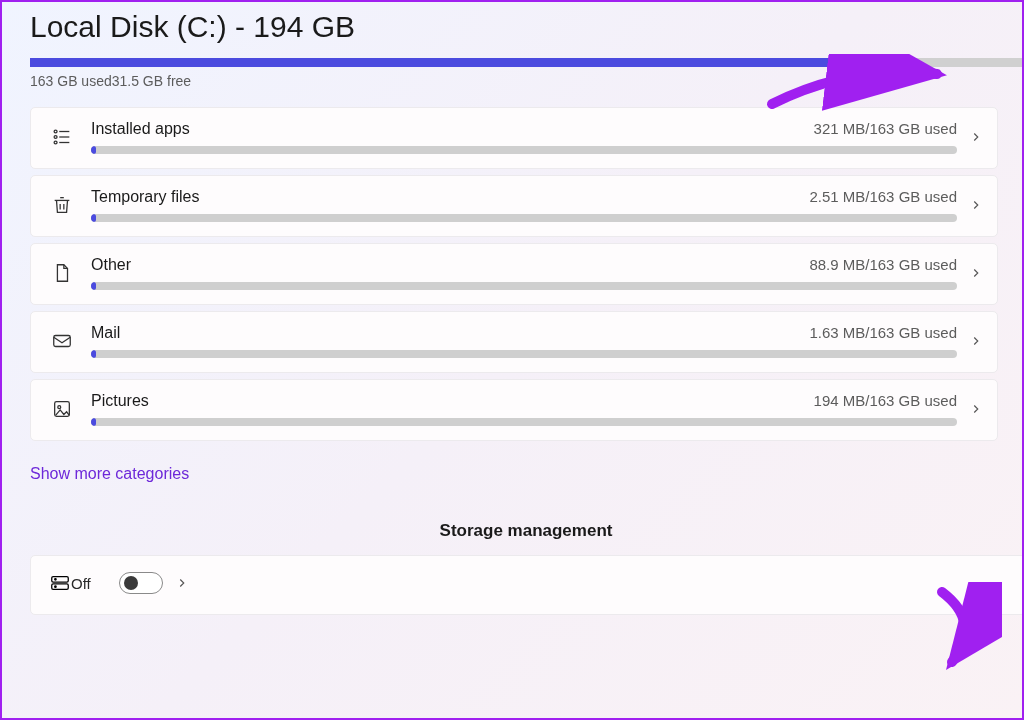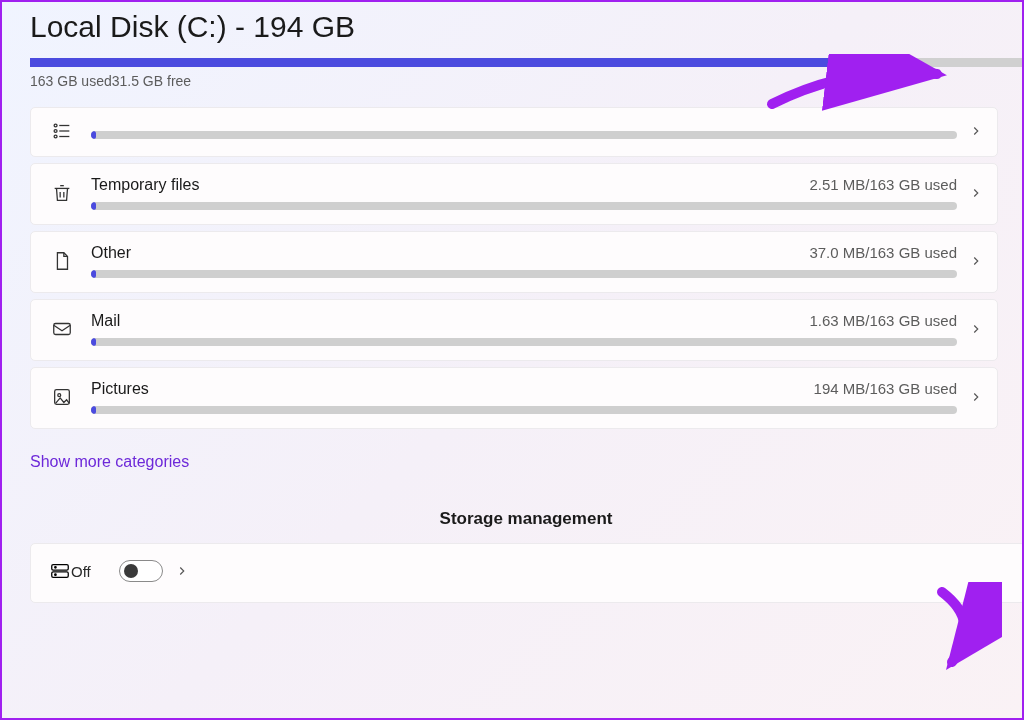--- a/index.html
+++ b/index.html
@@ -172,20 +172,24 @@
         <svg width="22" height="22" viewBox="0 0 24 24" fill="none" stroke="currentColor" stroke-width="1.4">
           <circle cx="5" cy="6" r="1.6"></circle>
           <line x1="9" y1="6" x2="20" y2="6"></line>
           <circle cx="5" cy="12" r="1.6"></circle>
           <line x1="9" y1="12" x2="20" y2="12"></line>
           <circle cx="5" cy="18" r="1.6"></circle>
           <line x1="9" y1="18" x2="20" y2="18"></line>
         </svg>
       </div>
       <div class="content-col">
+        <div class="row-top">
+          <span class="cat-label">Installed apps</span>
+          <span class="cat-usage">321 MB/163 GB used</span>
+        </div>
         <div class="cat-bar">
           <div class="fill" style="width: 0.6%;"></div>
         </div>
       </div>
       <div class="chevron-col">
         <svg width="14" height="14" viewBox="0 0 24 24" fill="none" stroke="currentColor" stroke-width="2">
           <path d="M9 6l6 6-6 6"></path>
         </svg>
       </div>
     </div>
@@ -217,21 +221,21 @@
     <div class="card">
       <div class="icon-col">
         <svg width="22" height="22" viewBox="0 0 24 24" fill="none" stroke="currentColor" stroke-width="1.4">
           <path d="M7 3h7l4 4v14H7z"></path>
           <path d="M14 3v4h4"></path>
         </svg>
       </div>
       <div class="content-col">
         <div class="row-top">
           <span class="cat-label">Other</span>
-          <span class="cat-usage">37.0 MB/163 GB used</span>
+          <span class="cat-usage">88.9 MB/163 GB used</span>
         </div>
         <div class="cat-bar">
           <div class="fill" style="width: 0.6%;"></div>
         </div>
       </div>
       <div class="chevron-col">
         <svg width="14" height="14" viewBox="0 0 24 24" fill="none" stroke="currentColor" stroke-width="2">
           <path d="M9 6l6 6-6 6"></path>
         </svg>
       </div>

